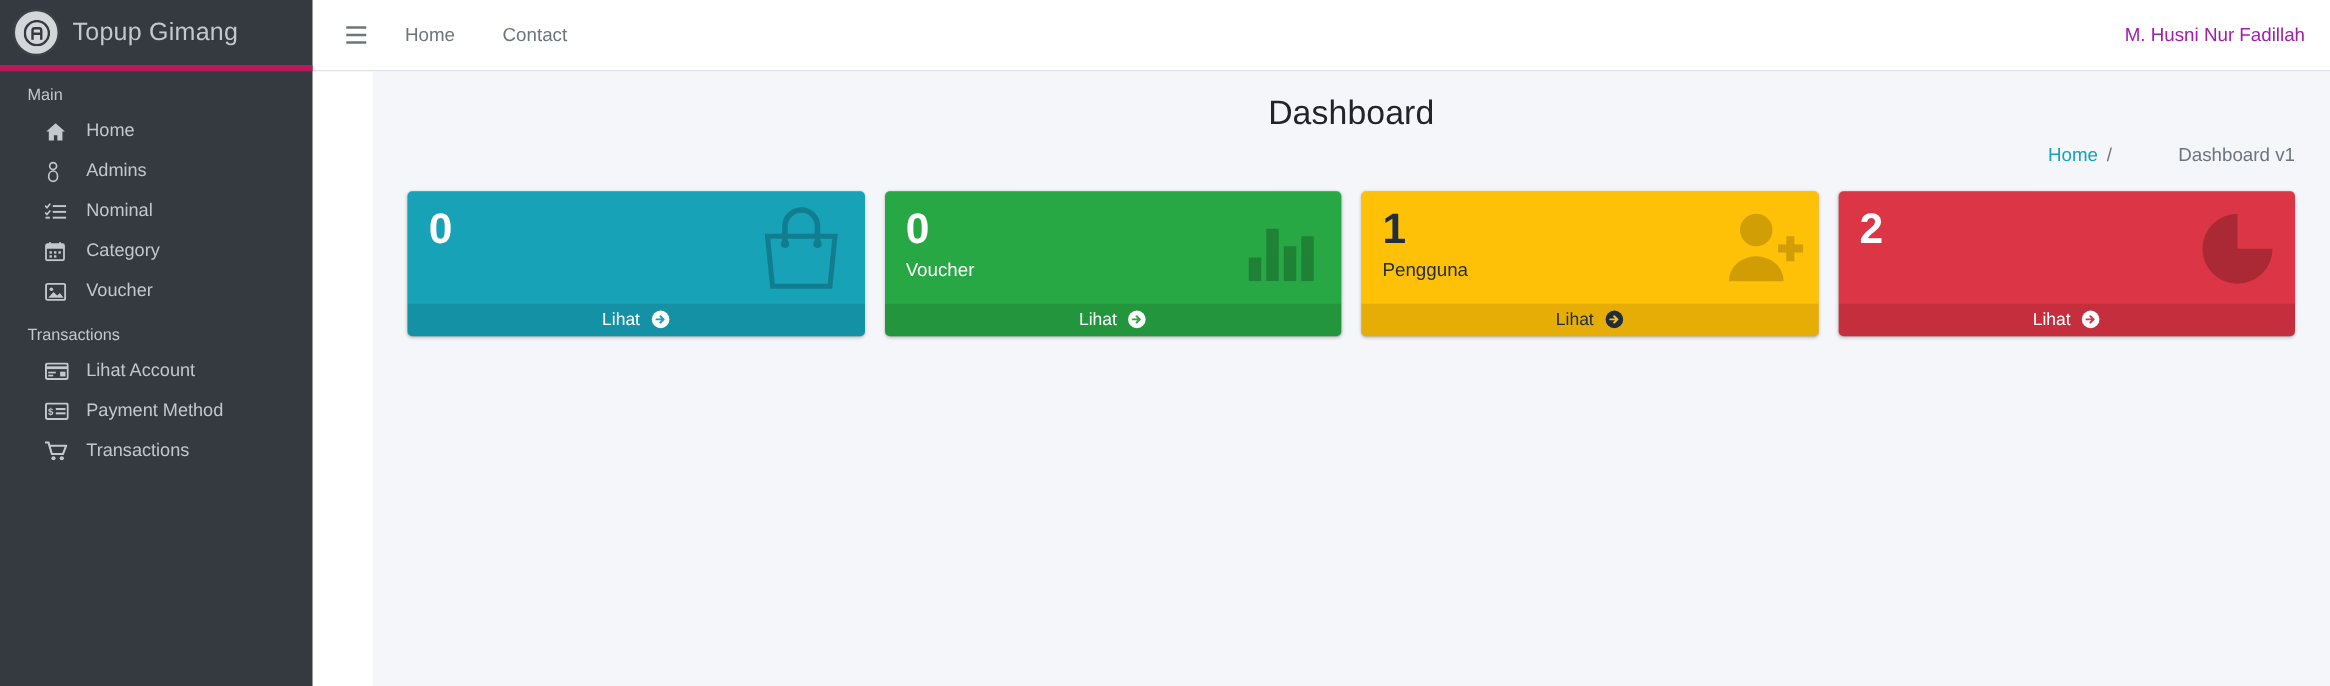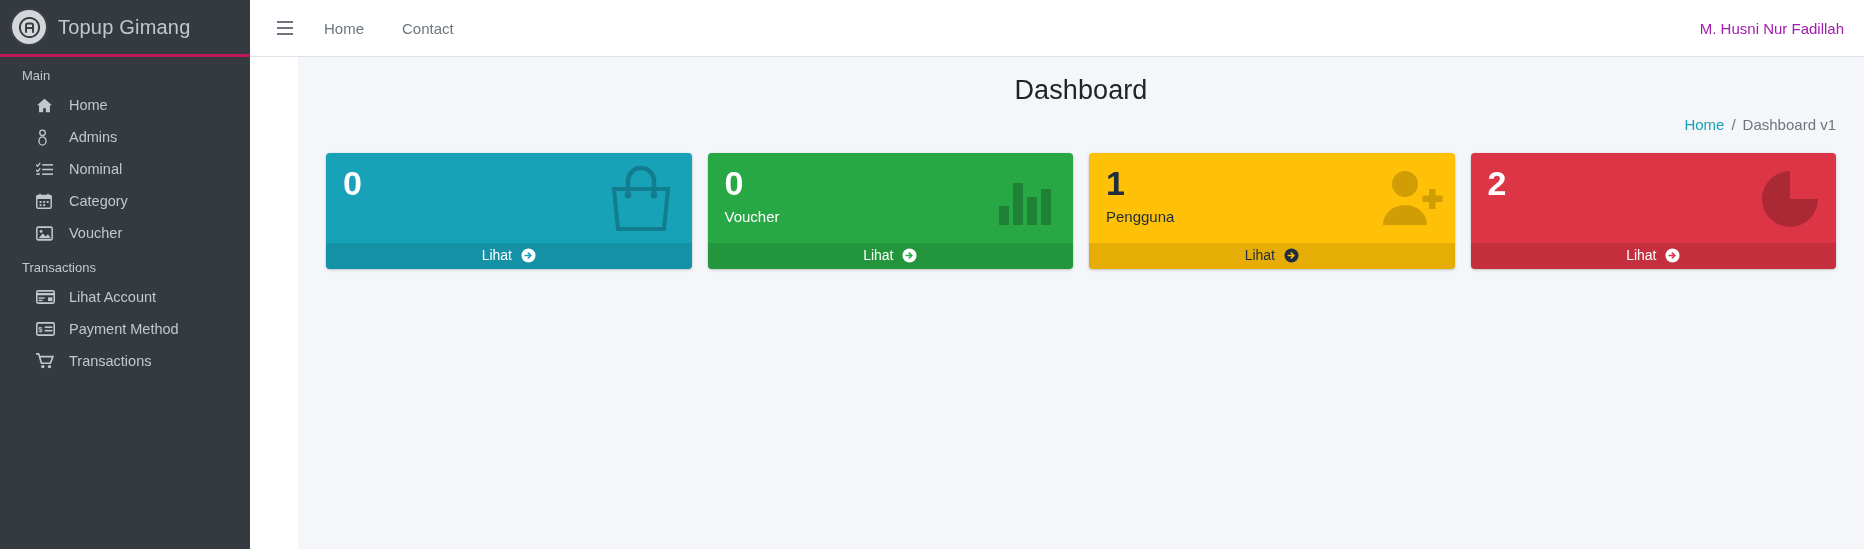--- a/index.html
+++ b/index.html
@@ -16,21 +16,21 @@
     width: 250px; height: 549px;
     background: #343a40;
     flex: 0 0 250px;
     position: relative;
     z-index: 5;
   }
   .brand {
     height: 57px;
     display: flex; align-items: center;
     padding: 0 12px;
-    border-bottom: 3px solid #be185d;
+    border-bottom: 5px solid #be185d;
   }
   .brand-logo {
     width: 34px; height: 34px; border-radius: 50%;
     background: #d4d7da;
     display: flex; align-items: center; justify-content: center;
     margin-right: 12px;
     flex: 0 0 34px;
     box-shadow: 0 0 0 2px rgba(255,255,255,0.04);
   }
   .brand-logo svg { display: block; }
@@ -96,21 +96,21 @@
   .page-title {
     font-size: 27px; font-weight: 400; color: #212529;
     letter-spacing: .1px;
   }
   .breadcrumb {
     margin-left: auto; display: flex; align-items: center;
     font-size: 15px; padding-top: 10px;
   }
   .breadcrumb a { color: #17a2b8; text-decoration: none; cursor: pointer; }
   .breadcrumb .sep { color: #6c757d; margin: 0 7px; }
-  .breadcrumb .current { color: #6c757d; }
+  .breadcrumb .current { color: #6c757d; margin-left: 46px; }
 
   .cards-row {
     display: flex; gap: 16px;
     padding: 10px 28px 0 28px;
   }
   .info-box {
     flex: 1 1 0; border-radius: 4px;
     position: relative; overflow: hidden;
     color: #ffffff;
     box-shadow: 0 0 1px rgba(0,0,0,.125), 0 1px 3px rgba(0,0,0,.2);

